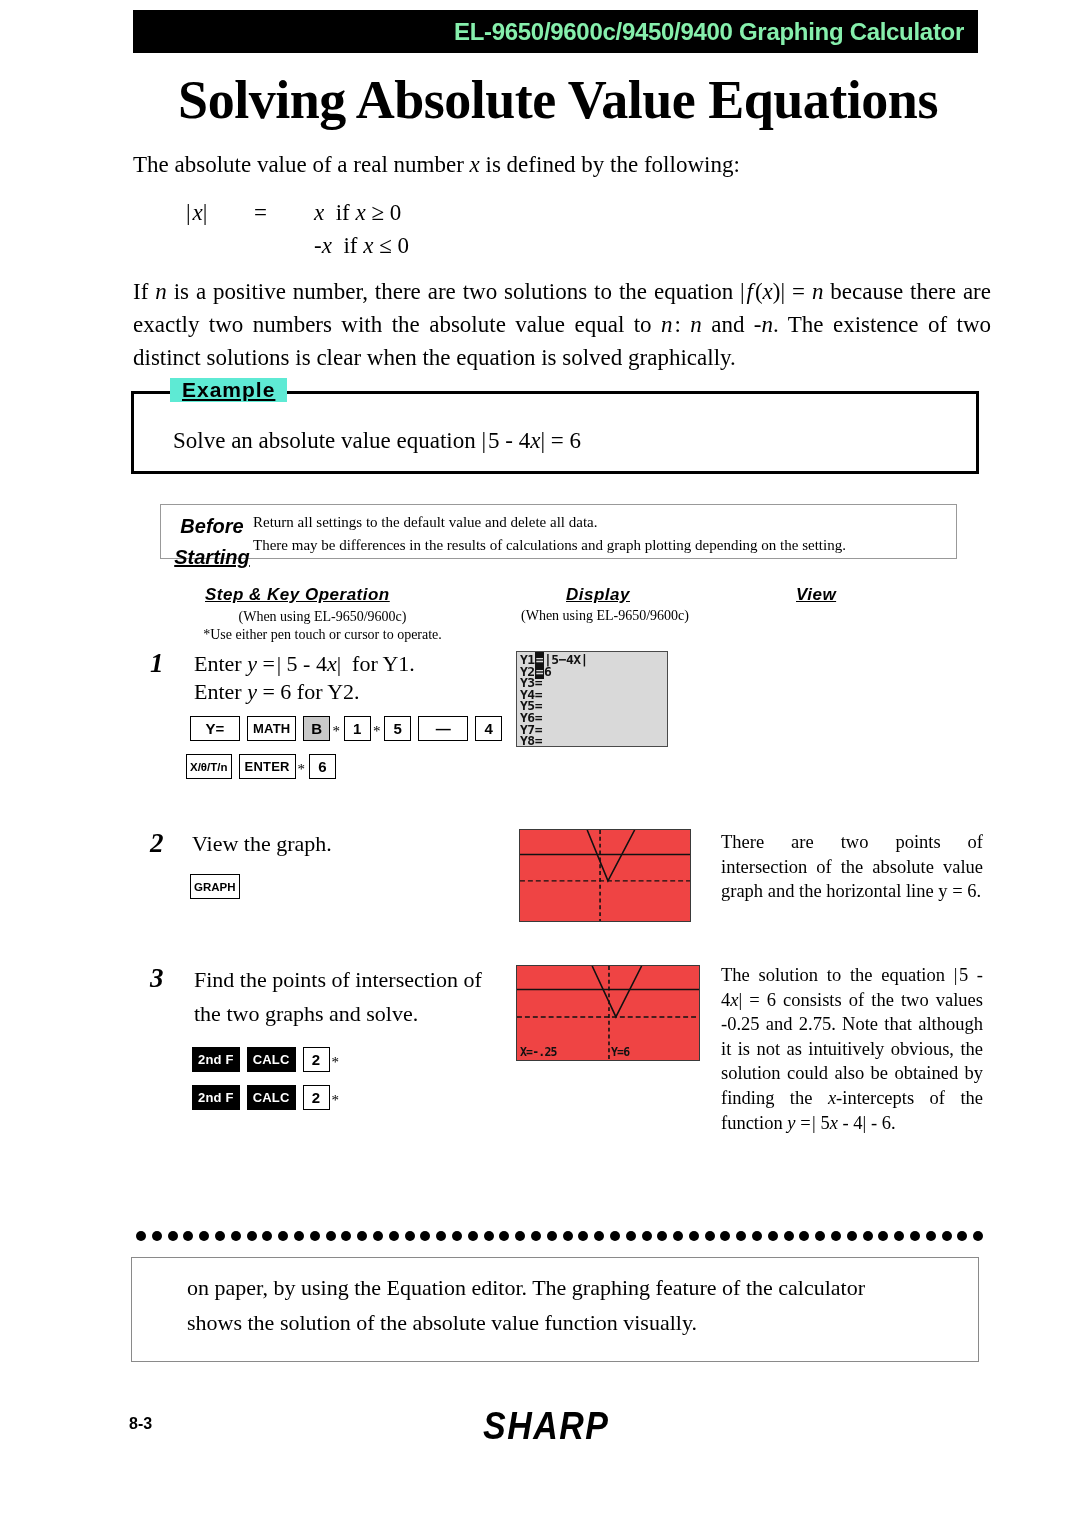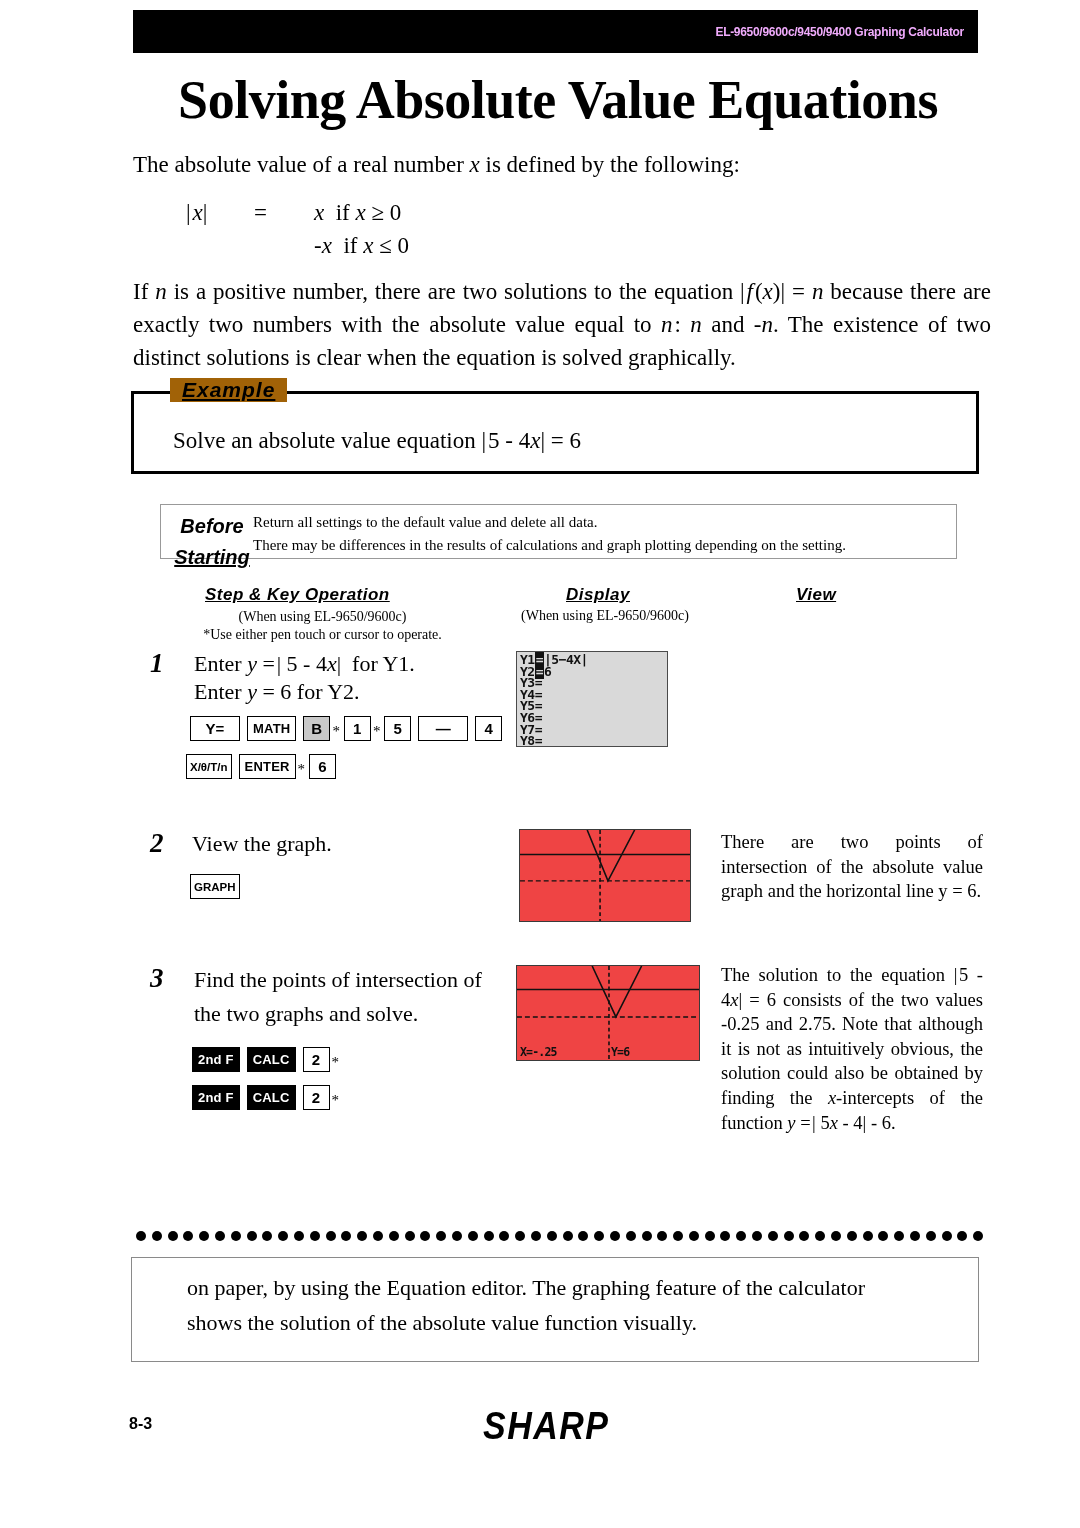--- a/index.html
+++ b/index.html
@@ -24,24 +24,24 @@
     width: 845px;
     height: 43px;
     background: #000;
     display: flex;
     align-items: center;
     justify-content: flex-end;
     box-sizing: border-box;
     padding-right: 14px;
   }
   .header-title {
-    color: #f0abfc;
-    font-family: "Liberation Sans", sans-serif;
-    font-weight: bold;
-    font-size: 12px;
+    color: #86efac;
+    font-family: "Liberation Sans", sans-serif;
+    font-weight: bold;
+    font-size: 24px;
     letter-spacing: -0.3px;
   }
 
   
   .page-title {
     position: absolute;
     left: 128px;
     top: 72px;
     width: 860px;
     font-family: "Liberation Serif", serif;
@@ -90,24 +90,23 @@
     top: 391px;
     width: 848px;
     height: 83px;
     border: 3px solid #000;
     box-sizing: border-box;
   }
   .example-legend {
     position: absolute;
     left: 170px;
     top: 378px;
-    background: #a16207;
+    background: #5eead4;
     padding: 0 12px;
     font-family: "Liberation Sans", sans-serif;
-    font-style: italic;
     font-weight: bold;
     font-size: 21px;
     letter-spacing: 1px;
     text-decoration: underline;
   }
   .example-text {
     position: absolute;
     left: 173px;
     top: 428px;
     font-size: 23px;

